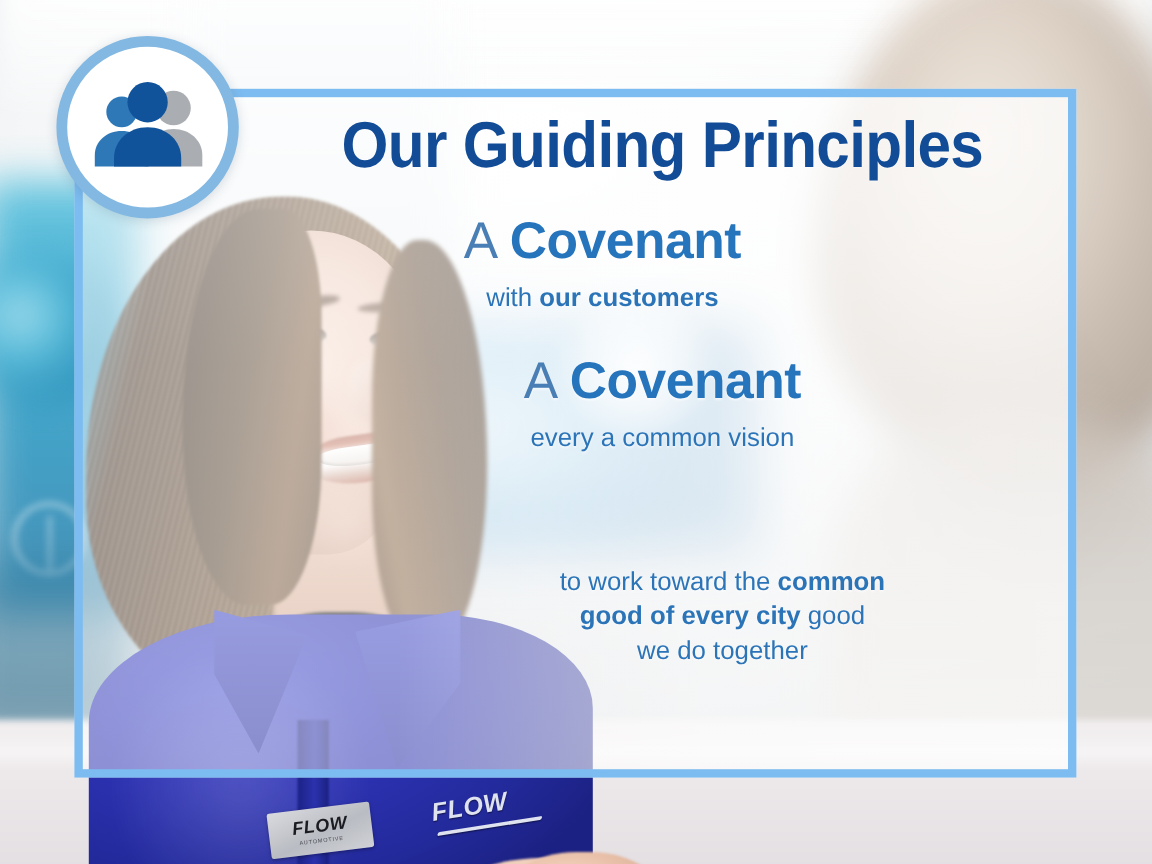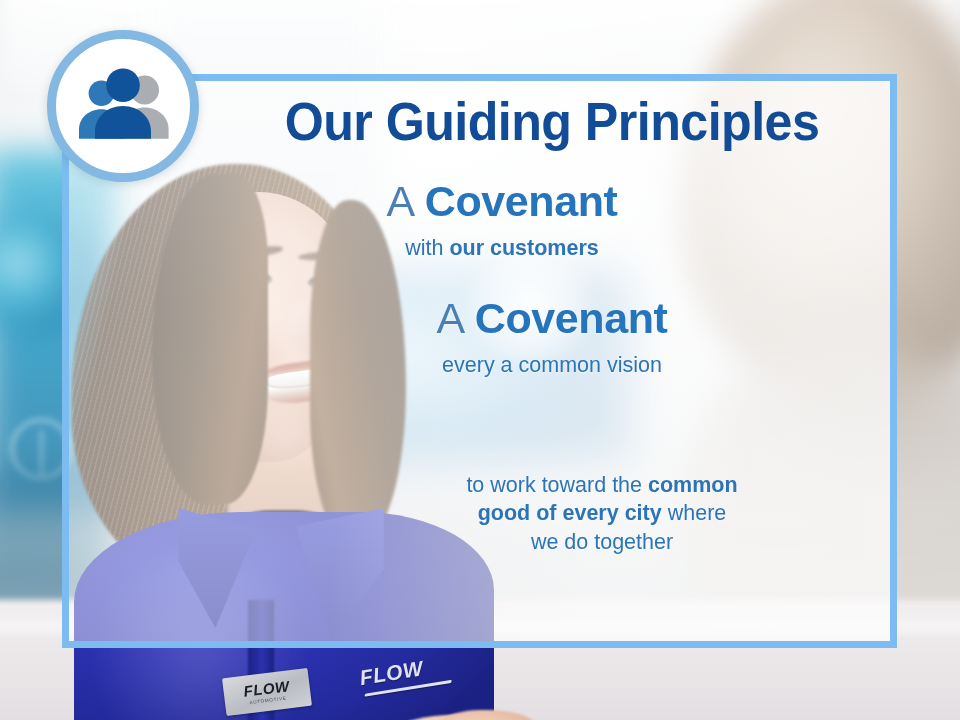--- a/index.html
+++ b/index.html
@@ -480,21 +480,21 @@
         </div>
       </div>
     </div>
 
     <div class="block b3">
       <div class="sub">
         <div>
           <span class="n">to work toward the </span><span class="b">common</span>
         </div>
         <div>
-          <span class="b">good of every city</span><span class="n"> where</span>
+          <span class="b">good of every city</span><span class="n"> good</span>
         </div>
         <div>
           <span class="n">we do together</span>
         </div>
       </div>
     </div>
 
   </div>
 </div>
 

